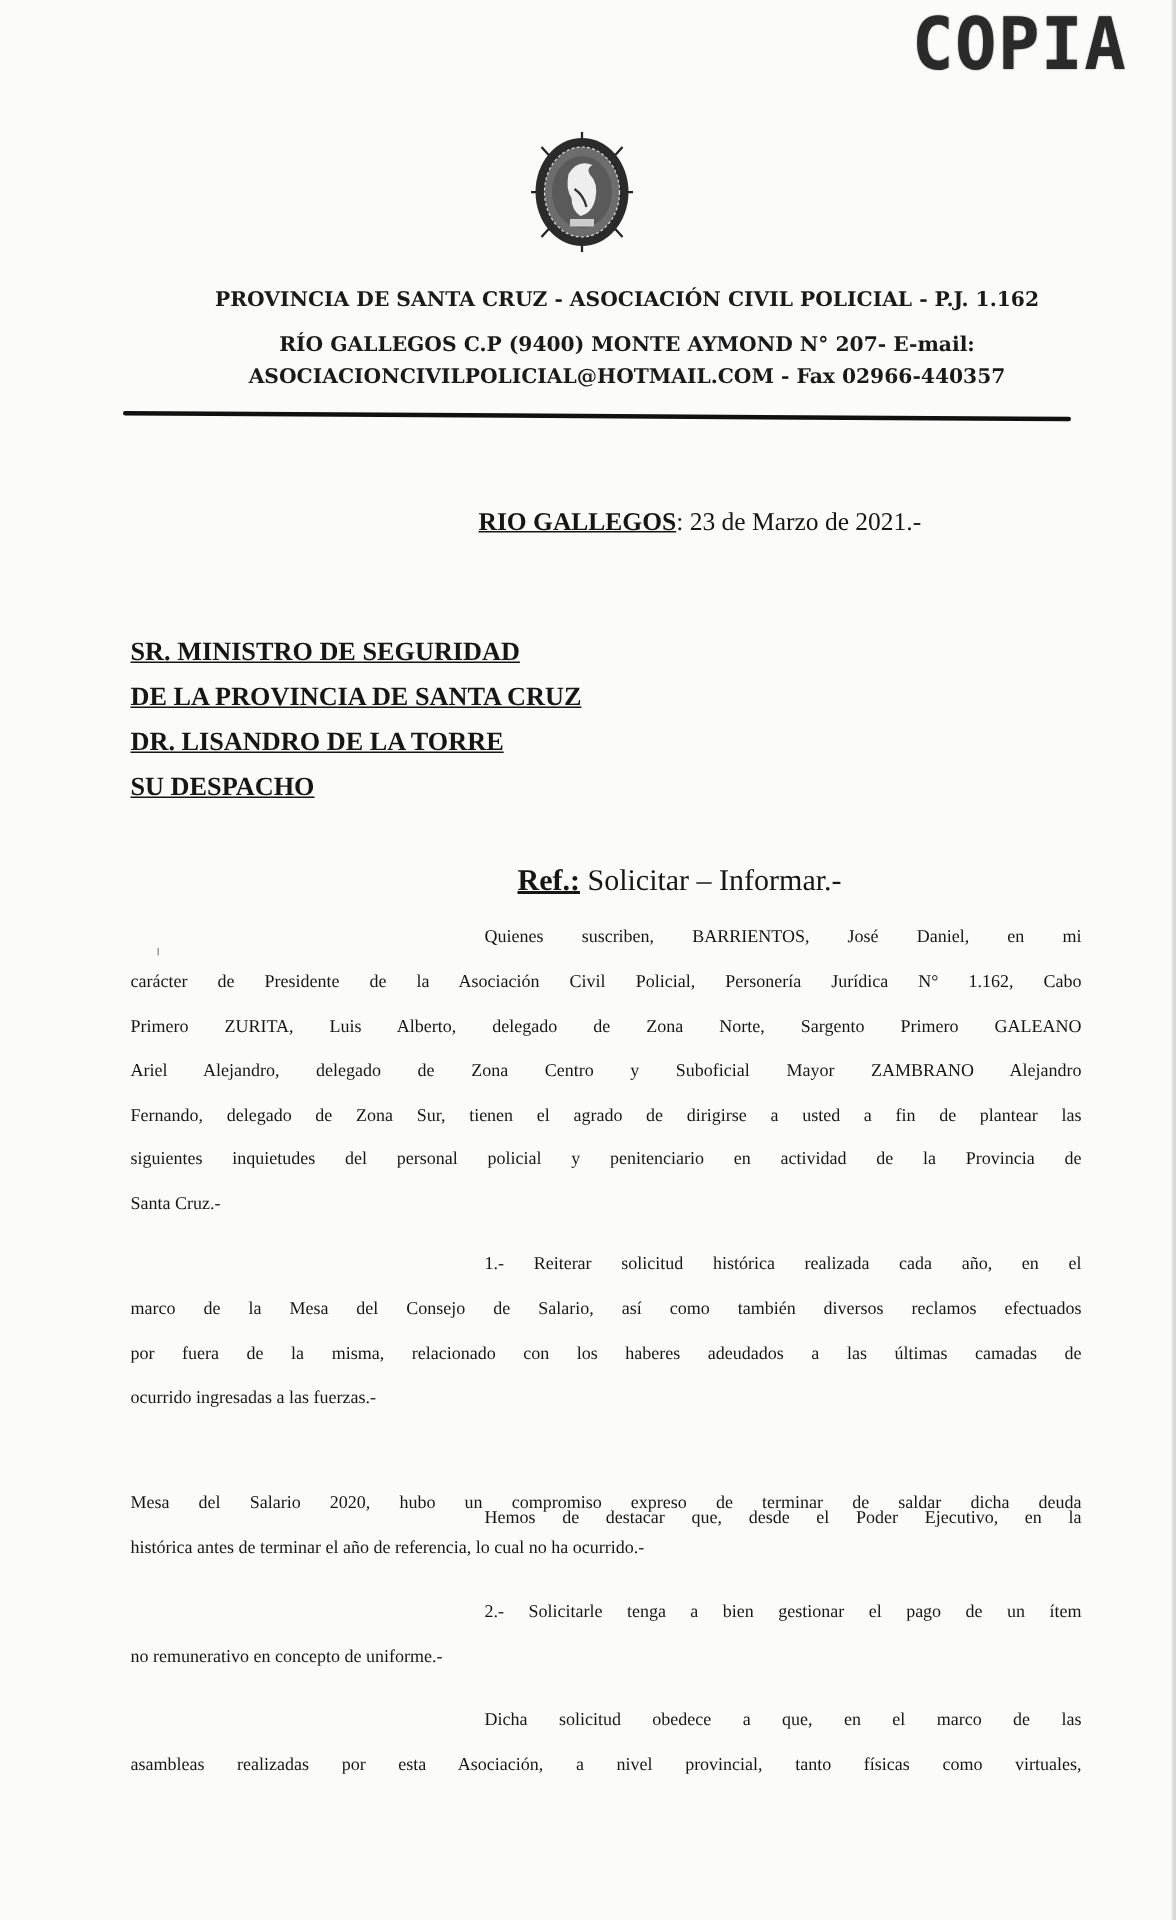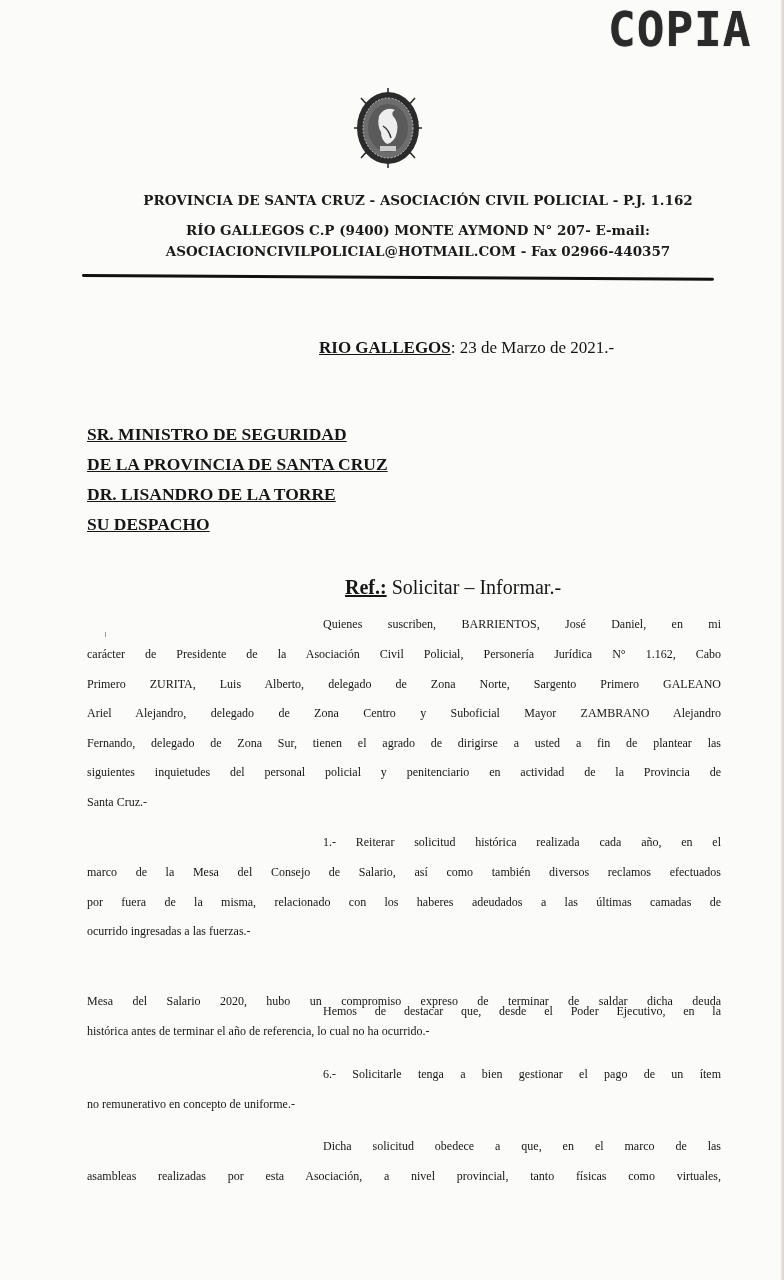--- a/index.html
+++ b/index.html
@@ -113,17 +113,17 @@
 
 <div class="line just indent" style="top:835px">1.- Reiterar solicitud histórica realizada cada año, en el</div>
 <div class="line just" style="top:865px">marco de la Mesa del Consejo de Salario, así como también diversos reclamos efectuados</div>
 <div class="line just" style="top:895px">por fuera de la misma, relacionado con los haberes adeudados a las últimas camadas de</div>
 <div class="line" style="top:924px">ocurrido ingresadas a las fuerzas.-</div>
 
 <div class="line just indent" style="top:1004px">Hemos de destacar que, desde el Poder Ejecutivo, en la</div>
 <div class="line just" style="top:994px">Mesa del Salario 2020, hubo un compromiso expreso de terminar de saldar dicha deuda</div>
 <div class="line" style="top:1024px">histórica antes de terminar el año de referencia, lo cual no ha ocurrido.-</div>
 
-<div class="line just indent" style="top:1067px">6.- Solicitarle tenga a bien gestionar el pago de un ítem</div>
+<div class="line just indent" style="top:1067px">2.- Solicitarle tenga a bien gestionar el pago de un ítem</div>
 <div class="line" style="top:1097px">no remunerativo en concepto de uniforme.-</div>
 
 <div class="line just indent" style="top:1139px">Dicha solicitud obedece a que, en el marco de las</div>
 <div class="line just" style="top:1169px">asambleas realizadas por esta Asociación, a nivel provincial, tanto físicas como virtuales,</div>
 
 </body></html>

